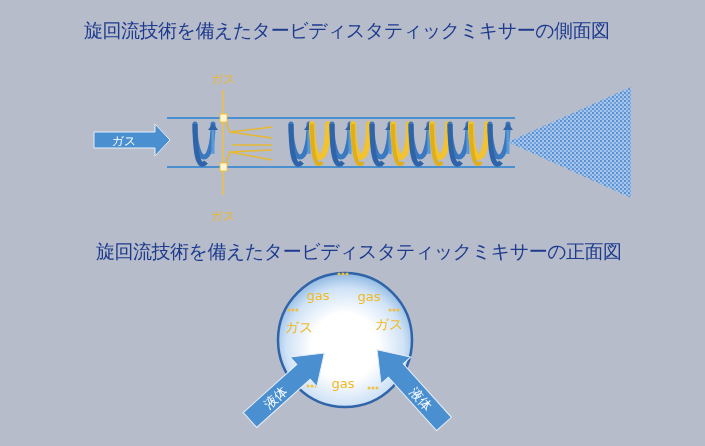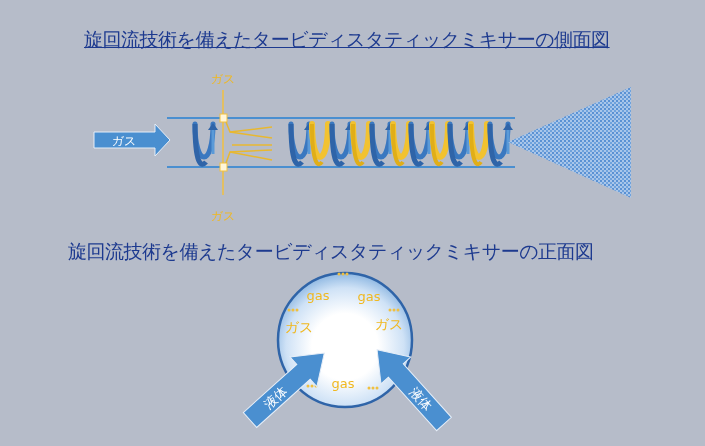--- a/index.html
+++ b/index.html
@@ -9,22 +9,22 @@
       position: relative;
       font-family: "DejaVu Sans", sans-serif;
     }
     .title {
       position: absolute;
       color: #1d3a8f;
       font-size: 19px;
       white-space: nowrap;
       letter-spacing: -0.5px;
     }
-    #title-side { left: 84px; top: 27px; text-decoration: underline; }
-    #title-front { left: 68px; top: 239px; }
+    #title-side { left: 84px; top: 18px; }
+    #title-front { left: 96px; top: 239px; }
     svg { position: absolute; left: 0; top: 0; }
   </style>
 </head>
 <body>
 
 <div id="title-side" class="title">旋回流技術を備えたタービディスタティックミキサーの側面図</div>
 <div id="title-front" class="title">旋回流技術を備えたタービディスタティックミキサーの正面図</div>
 
 <svg width="705" height="446" viewBox="0 0 705 446">
   <defs>

